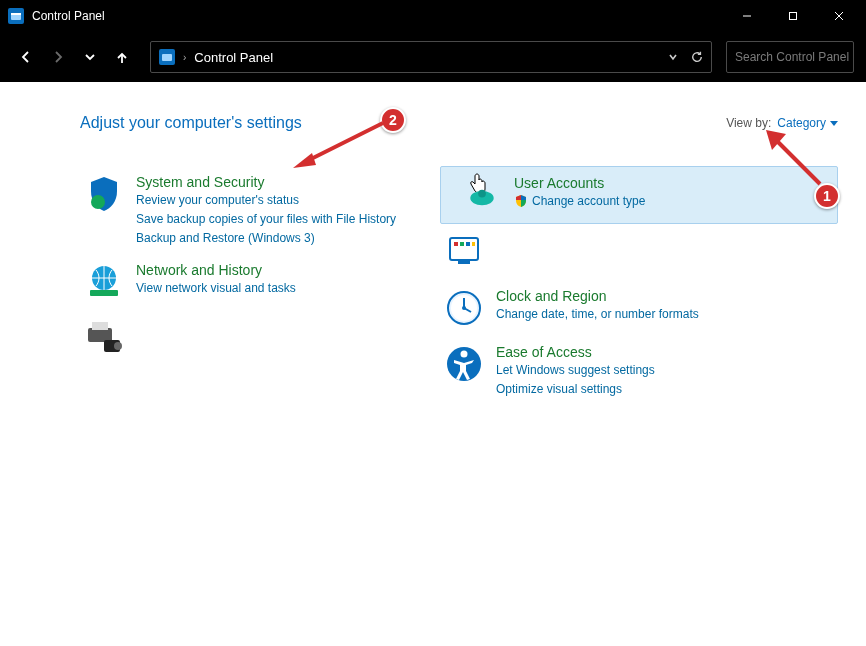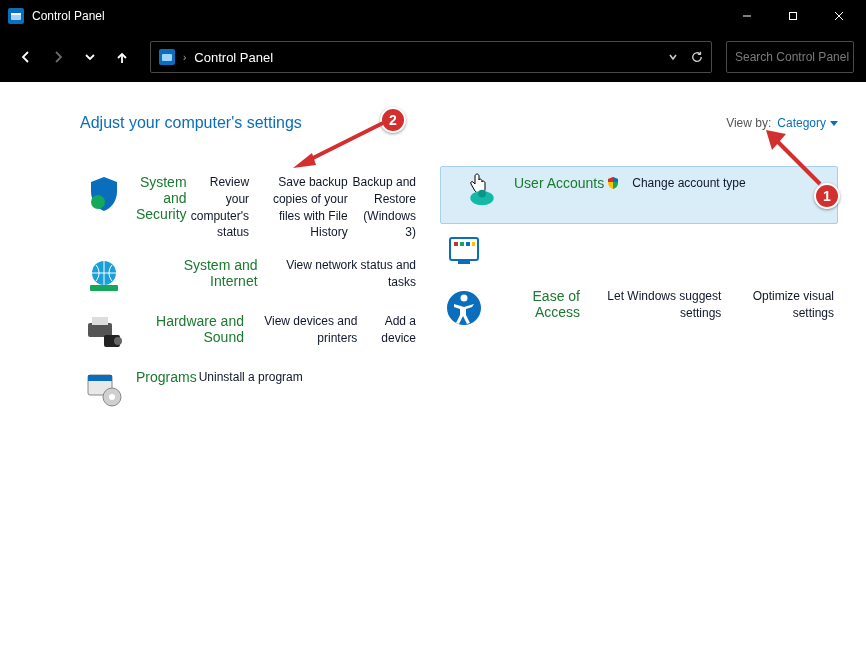--- a/index.html
+++ b/index.html
@@ -78,24 +78,24 @@
   .heading{color:#0a6ebd; font-size:16px; font-weight:400;}
   .viewby{margin-left:auto;display:flex;align-items:center;gap:6px;font-size:12px;color:#555;text-align:center;}
   .viewby .vb-val{color:#0a6ebd;display:flex;align-items:center;gap:4px;}
   .viewby .vb-val svg{width:8px;height:8px;fill:#0a6ebd;}
   .columns{display:flex;margin-top:34px;gap:20px;}
   .col{display:flex;flex-direction:column;}
   .col.left{width:340px;}
   .col.right{flex:1;}
   .cat{display:flex;gap:12px;padding:8px 4px;}
   .cat-icon{width:40px;height:40px;flex-shrink:0;}
-  .cat-body{display:flex;flex-direction:row;gap:2px;text-align:right;}
+  .cat-body{display:flex;flex-direction:column;gap:2px;}
   .cat-title{color:#1a7a2e;font-size:14px;font-weight:400;}
-  .cat-link{color:#0f172a;font-size:12px;line-height:1.4;}
-  .cat-link.shield{display:flex;align-items:center;gap:12px;}
+  .cat-link{color:#0369a1;font-size:12px;line-height:1.4;}
+  .cat-link.shield{display:flex;align-items:center;gap:4px;}
   .cat.highlight{background:#d9edf9;border:1px solid #a8d0ee;border-radius:2px;}
   .shield-ico{width:14px;height:14px;}
   .cursor{width:20px;height:22px;position:relative;top:-2px;}
   
   .ann-badge{
     position:absolute;width:26px;height:26px;border-radius:50%;background:#d32f2f;
     color:#fff;display:flex;align-items:center;justify-content:center;
     font-weight:700;font-size:14px;border:2px solid #fff;box-shadow:0 1px 3px rgba(0,0,0,.4);
   }
   .ann-arrow{position:absolute;pointer-events:none;}
@@ -210,51 +210,34 @@
         </div>
       </div>
 
       <div class="cat">
         <svg class="cat-icon" viewBox="0 0 40 40">
             <circle cx="20" cy="16" r="12" fill="#1a9fd9"></circle>
             <path d="M8 16h24M20 4v24M12 8c4 5 4 11 0 16M28 8c-4 5-4 11 0 16" stroke="#fff" stroke-width="1" fill="none"></path>
             <rect x="6" y="28" width="28" height="6" rx="1" fill="#14a85a"></rect>
           </svg>
         <div class="cat-body">
-          <div class="cat-title">System and Internet</div>
-          <div class="cat-link">View network status and tasks</div>
+          <div class="cat-title">Network and History</div>
+          <div class="cat-link">View network visual and tasks</div>
         </div>
       </div>
 
       <div class="cat">
         <svg class="cat-icon" viewBox="0 0 40 40">
             <rect x="4" y="10" width="24" height="14" rx="2" fill="#555"></rect>
             <rect x="8" y="4" width="16" height="8" fill="#ddd"></rect>
             <rect x="20" y="22" width="16" height="12" rx="2" fill="#222"></rect>
             <circle cx="34" cy="28" r="4" fill="#666"></circle>
           </svg>
-        <div class="cat-body">
-          <div class="cat-title">Hardware and Sound</div>
-          <div class="cat-link">View devices and printers</div>
-          <div class="cat-link">Add a device</div>
-        </div>
-      </div>
-
-      <div class="cat">
-        <svg class="cat-icon" viewBox="0 0 40 40">
-            <rect x="4" y="6" width="24" height="20" rx="2" fill="#e8e8e8" stroke="#888"></rect>
-            <rect x="4" y="6" width="24" height="6" fill="#0a6ebd"></rect>
-            <circle cx="28" cy="28" r="9" fill="#d0d0d0" stroke="#888"></circle>
-            <circle cx="28" cy="28" r="3" fill="#fff"></circle>
-          </svg>
-        <div class="cat-body">
-          <div class="cat-title">Programs</div>
-          <div class="cat-link">Uninstall a program</div>
-        </div>
-      </div>
+      </div>
+
     </div>
 
     <div class="col right">
       <div class="cat highlight" style="align-items:flex-start;padding-left:21px;">
         <div class="cat-icon" style="position:relative;">
           <svg class="cursor" viewBox="0 0 20 22" style="position:absolute;left:6px;top:-2px;">
               <path d="M7 3v8l-2-2c-1-1-3 0-2 2l4 7c1 1 2 2 4 2h3c2 0 3-2 3-4v-6c0-1-1-2-2-2s-1 1-1 1v-1c0-1-1-2-2-2s-1 1-1 1V3c0-1-1-2-2-2s-2 1-2 2z" fill="#fff" stroke="#000" stroke-width="1"></path>
             </svg>
           <svg viewBox="0 0 40 40" style="position:absolute;left:0;top:14px;" width="40" height="26">
               <ellipse cx="20" cy="14" rx="18" ry="11" fill="#14b8a6"></ellipse>
@@ -280,20 +263,33 @@
         <svg class="cat-icon" viewBox="0 0 40 40">
             <rect x="6" y="6" width="28" height="22" rx="2" fill="#fff" stroke="#0a6ebd" stroke-width="2"></rect>
             <rect x="10" y="10" width="4" height="4" fill="#d32f2f"></rect>
             <rect x="16" y="10" width="4" height="4" fill="#14a85a"></rect>
             <rect x="22" y="10" width="4" height="4" fill="#0a6ebd"></rect>
             <rect x="28" y="10" width="3" height="4" fill="#ffc107"></rect>
             <rect x="14" y="28" width="12" height="4" fill="#0a6ebd"></rect>
           </svg>
       </div>
 
+      <div class="cat">
+        <svg class="cat-icon" viewBox="0 0 40 40">
+            <circle cx="20" cy="20" r="16" fill="#e8f4ff" stroke="#0a6ebd" stroke-width="2"></circle>
+            <circle cx="20" cy="20" r="13" fill="#fff"></circle>
+            <line x1="20" y1="20" x2="20" y2="10" stroke="#0a6ebd" stroke-width="2"></line>
+            <line x1="20" y1="20" x2="27" y2="24" stroke="#0a6ebd" stroke-width="2"></line>
+            <circle cx="20" cy="20" r="2" fill="#0a6ebd"></circle>
+          </svg>
+        <div class="cat-body">
+          <div class="cat-title">Clock and Region</div>
+          <div class="cat-link">Change date, time, or number formats</div>
+        </div>
+      </div>
 
       <div class="cat">
         <svg class="cat-icon" viewBox="0 0 40 40">
             <circle cx="20" cy="20" r="17" fill="#0a6ebd"></circle>
             <circle cx="20" cy="10" r="3.5" fill="#fff"></circle>
             <path d="M10 16l10 3 10-3-2 3-6 2v6l4 8-3 1-4-8-4 8-3-1 4-8v-6l-6-2z" fill="#fff"></path>
           </svg>
         <div class="cat-body">
           <div class="cat-title">Ease of Access</div>
           <div class="cat-link">Let Windows suggest settings</div>

